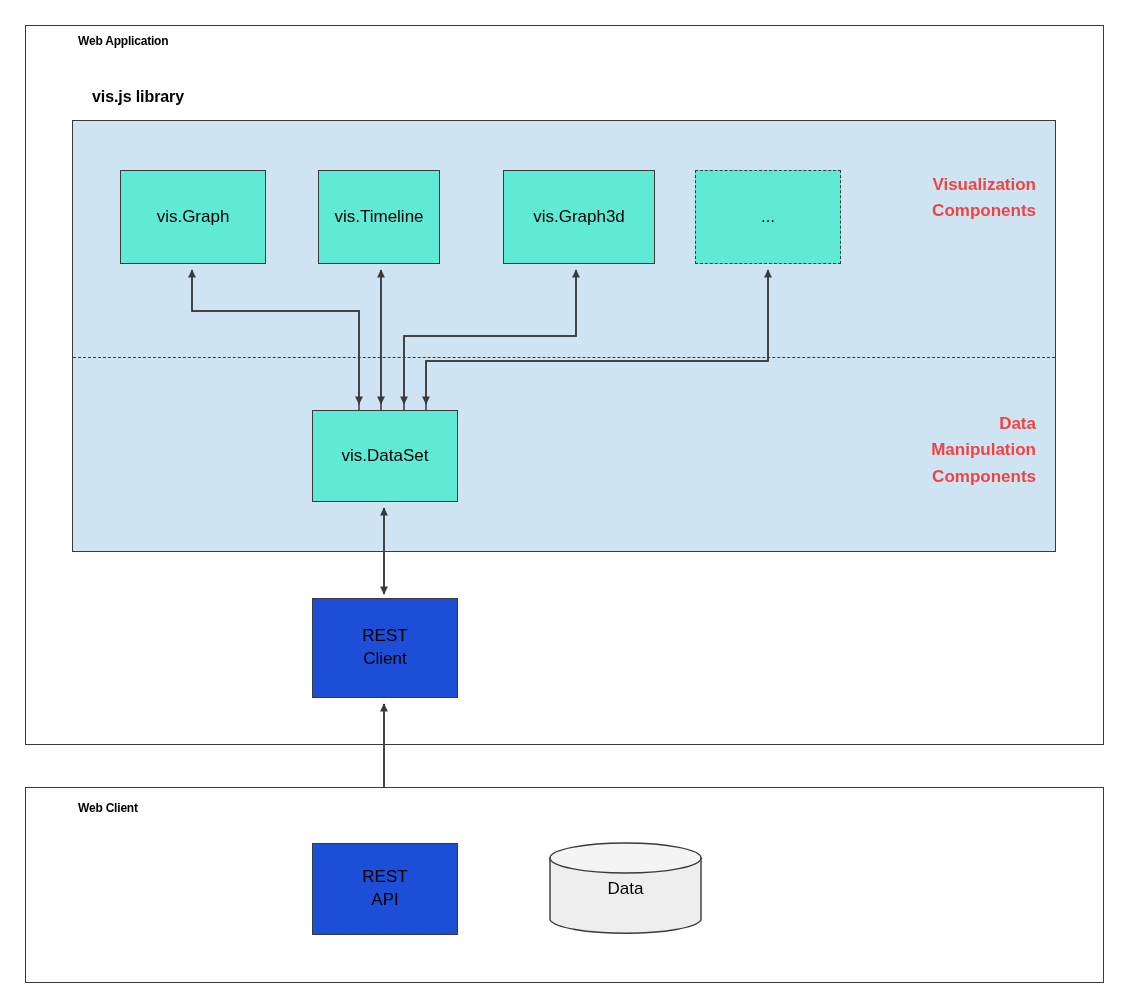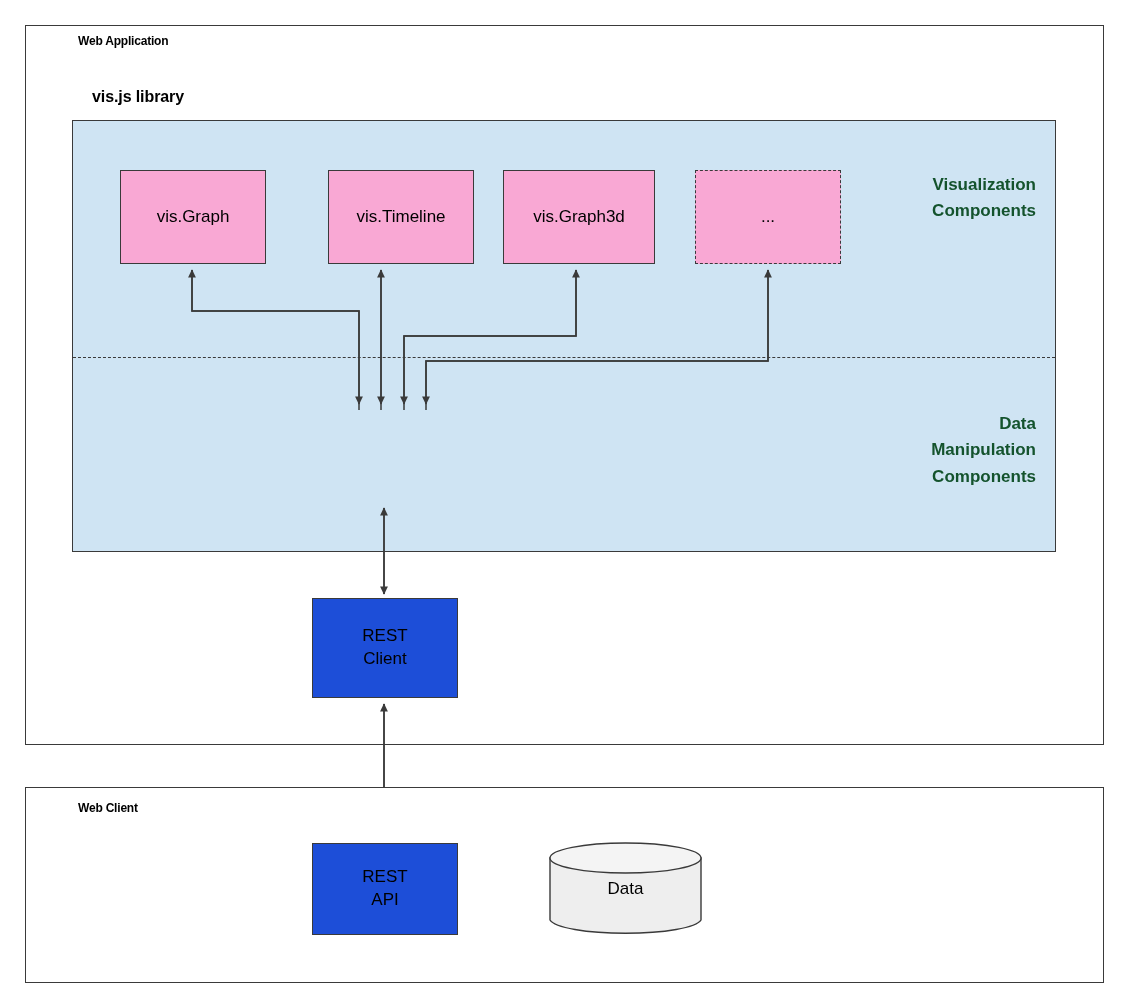--- a/index.html
+++ b/index.html
@@ -75,51 +75,51 @@
     top: 357px;
     width: 982px;
     height: 0;
     border-top: 1.6px dashed #3a3a3a;
   }
   
   .node {
     position: absolute;
     box-sizing: border-box;
     border: 1.2px solid #3a3a3a;
-    background: #f9a8d4;
+    background: #5eead4;
     display: flex;
     align-items: center;
     justify-content: center;
     text-align: center;
     font-size: 17px;
     line-height: 1.35;
     color: #000000;
   }
   .node.dashed {
     border: 1.6px dashed #3a3a3a;
   }
   .node.grey {
     background: #1d4ed8;
   }
   #node-graph     { left: 120px; top: 170px; width: 146px; height: 94px; }
-  #node-timeline  { left: 328px; top: 170px; width: 146px; height: 94px; }
+  #node-timeline  { left: 318px; top: 170px; width: 122px; height: 94px; }
   #node-graph3d   { left: 503px; top: 170px; width: 152px; height: 94px; }
   #node-more      { left: 695px; top: 170px; width: 146px; height: 94px; }
   #node-dataset   { left: 312px; top: 410px; width: 146px; height: 92px; }
   #node-restclient{ left: 312px; top: 598px; width: 146px; height: 100px; }
   #node-restapi   { left: 312px; top: 843px; width: 146px; height: 92px; }
   
   .panel-label {
     position: absolute;
     font-size: 17px;
     font-weight: bold;
     text-align: right;
     line-height: 1.55;
     white-space: pre-line;
-    color: #14532d;
+    color: #ef4444;
   }
   #label-visualization { right: 92px; top: 172px; }
   #label-manipulation  { right: 92px; top: 411px; }
   
   #node-data {
     position: absolute;
     left: 549px;
     top: 842px;
     width: 153px;
     height: 94px;
@@ -201,20 +201,21 @@
   </svg>
 
   <div class="node" id="node-graph">vis.Graph</div>
 
   <div class="node" id="node-timeline">vis.Timeline</div>
 
   <div class="node" id="node-graph3d">vis.Graph3d</div>
 
   <div class="node dashed" id="node-more">...</div>
 
+  <div class="node" id="node-dataset">vis.DataSet</div>
 
   <div class="node grey" id="node-restclient" style="white-space: pre-line;">REST
 Client</div>
 
   <div class="frame" id="frame-webservice"></div>
   <div class="frame-title" id="title-webservice">Web Client</div>
 
   <div class="node grey" id="node-restapi" style="white-space: pre-line;">REST
 API</div>
 

